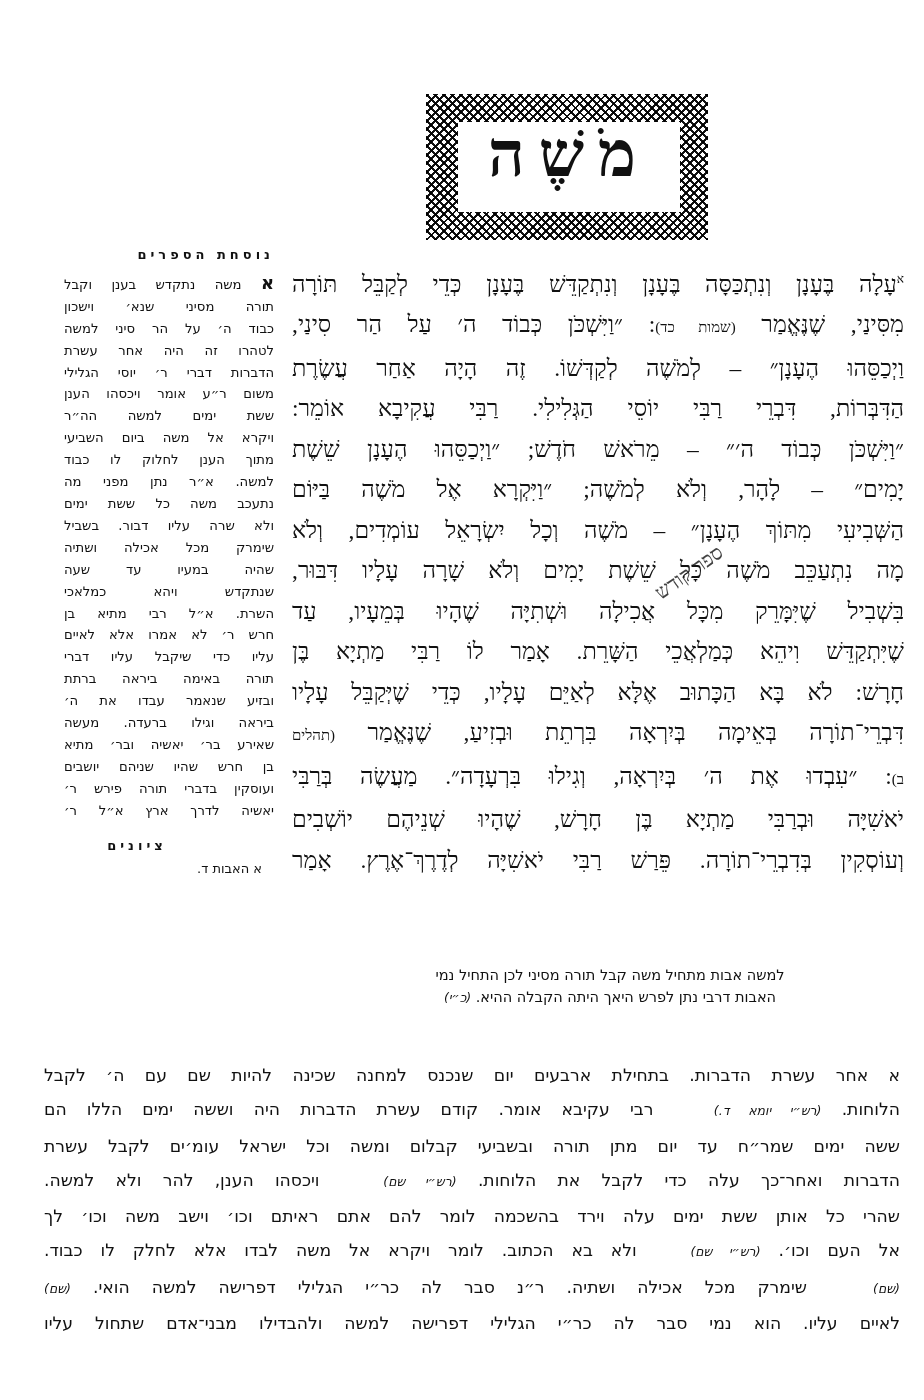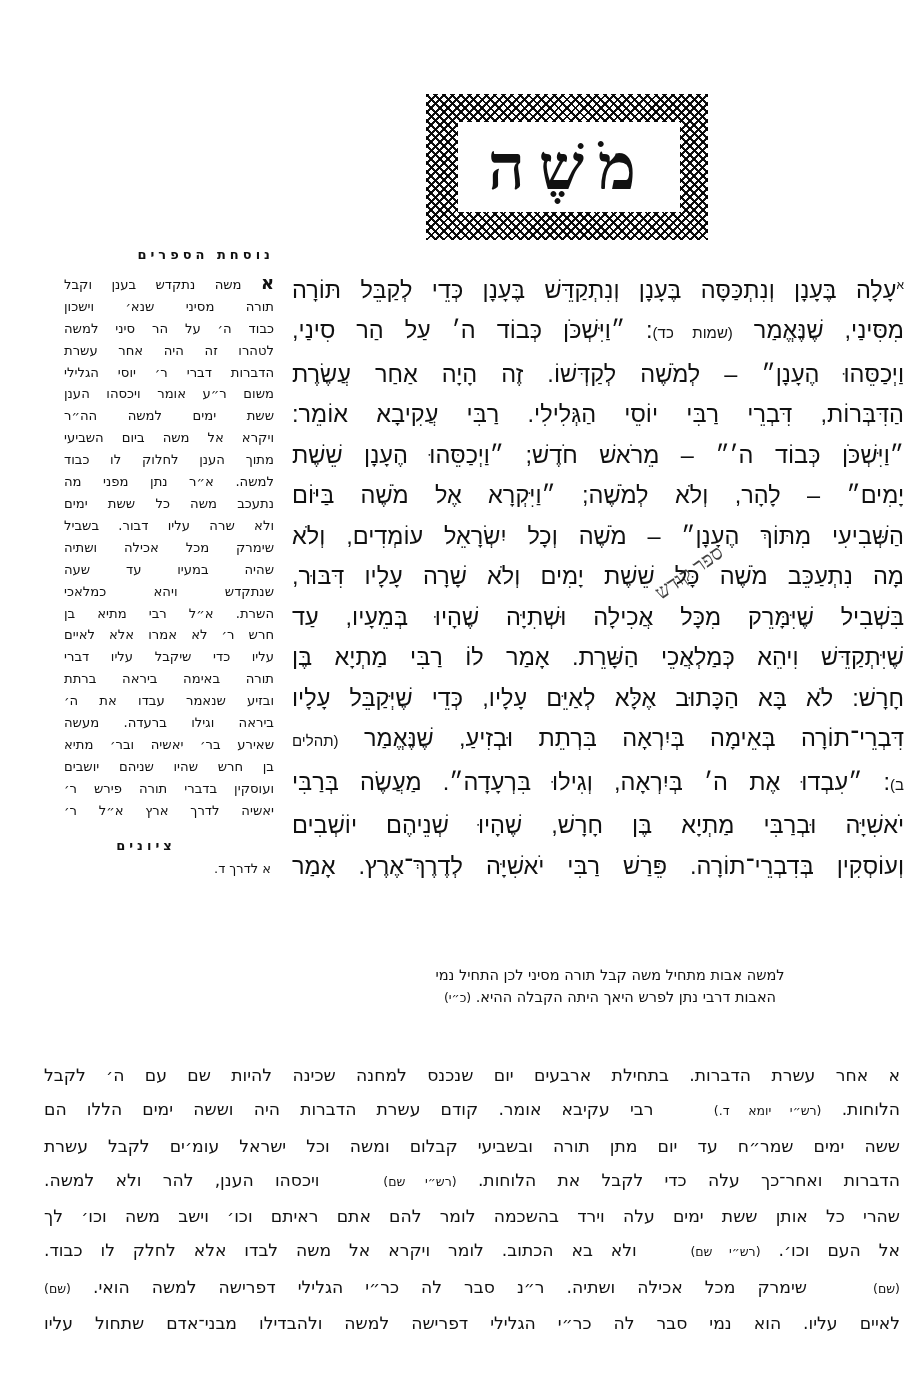--- a/index.html
+++ b/index.html
@@ -7,57 +7,57 @@
          font-family:"DejaVu Serif", serif; }
   .page { position:absolute; inset:0; direction:rtl; }
 
   
   .title-frame { position:absolute; left:426px; top:94px; width:282px; height:146px;
     background:
       repeating-linear-gradient(45deg, #111 0 2px, #fff 2px 6px),
       repeating-linear-gradient(-45deg, #111 0 2px, #fff 2px 6px);
     background-blend-mode:multiply; }
   .title-inner { position:absolute; left:32px; top:28px; right:28px; bottom:28px; background:#fff;
-    display:flex; align-items:center; justify-content:center; }
+    display:flex; align-items:flex-start; justify-content:center; }
   .title-text { font-family:"DejaVu Serif", serif; font-size:64px; font-weight:bold; letter-spacing:14px; line-height:1; }
 
   
-  .main-text { position:absolute; left:292px; top:265px; width:612px;
-    font-family:Liberation Sans, sans-serif; font-size:23.5px; line-height:40.5px; text-align:justify; }
+  .main-text { position:absolute; left:292px; top:259px; width:612px;
+    font-family:Liberation Serif, serif; font-size:23.5px; line-height:40.5px; text-align:justify; }
   .main-text .line { display:block; white-space:nowrap; text-align-last:justify; text-align:justify; }
   .sup { font-size:12px; vertical-align:super; }
   .ref { font-size:15px; }
 
   
   .side-col { position:absolute; left:64px; top:244px; width:210px;
     font-family:"DejaVu Sans", sans-serif; font-size:13.2px; line-height:21.9px; }
   .side-title { text-align:right; font-weight:bold; font-size:13px; letter-spacing:4px; margin-bottom:6px; }
   .side-col .line { display:block; white-space:nowrap; text-align:justify; text-align-last:justify; }
   .side-col .big { font-weight:bold; font-size:18px; }
-  .tziyunim { position:absolute; left:61px; top:838px; width:210px;
+  .tziyunim { position:absolute; left:52px; top:838px; width:210px;
     font-family:"DejaVu Sans", sans-serif; font-size:13px; }
   .tziyunim .h { text-align:center; font-weight:bold; letter-spacing:4px; margin-right:40px; }
   .tziyunim .v { text-align:right; margin-top:8px; }
 
   
   .stamp { position:absolute; left:650px; top:560px; font-family:"DejaVu Serif", serif;
     font-size:20px; transform:rotate(-35deg); transform-origin:center; direction:rtl; color:#222; opacity:0.85; }
 
   
   .chapter { position:absolute; left:300px; top:964px; width:600px; text-align:center;
     font-family:"DejaVu Sans", sans-serif; }
   .chapter-title { font-size:18px; margin-bottom:12px; margin-left:180px; }
   .chapter-intro { font-size:14.5px; line-height:22px; margin-left:20px; }
 
   
   .commentary { position:absolute; left:44px; top:1058px; width:856px;
     font-family:"DejaVu Sans", sans-serif; font-size:17.2px; line-height:34.3px; }
   .commentary .line { display:block; white-space:nowrap; text-align:justify; text-align-last:justify; }
   .b { font-weight:normal; font-family:"DejaVu Sans", sans-serif; }
-  .sm { font-size:12.5px; }
+  .sm { font-size:12.5px;font-style:italic; }
 </style>
 </head>
 <body>
 
 <div class="page">
 
   <div class="title-frame">
     <div class="title-inner">
       <span class="title-text">מֹשֶׁה</span>
     </div>
@@ -107,21 +107,21 @@
     <span class="line">ובזיע שנאמר עבדו את ה׳</span>
     <span class="line">ביראה וגילו ברעדה. מעשה</span>
     <span class="line">שאירע בר׳ יאשיה ובר׳ מתיא</span>
     <span class="line">בן חרש שהיו שניהם יושבים</span>
     <span class="line">ועוסקין בדברי תורה פירש ר׳</span>
     <span class="line">יאשיה לדרך ארץ א״ל ר׳</span>
   </div>
 
   <div class="tziyunim">
     <div class="h">ציונים</div>
-    <div class="v">א לדרך ד.</div>
+    <div class="v">א האבות ד.</div>
   </div>
 
   <div class="chapter">
     <div class="chapter-intro">
       <div>למשה אבות מתחיל משה קבל תורה מסיני לכן התחיל נמי</div>
       <div><span>האבות דרבי נתן לפרש היאך היתה הקבלה ההיא.</span> <span class="sm">(כ״י)</span></div>
     </div>
   </div>
 
   <div class="commentary">

